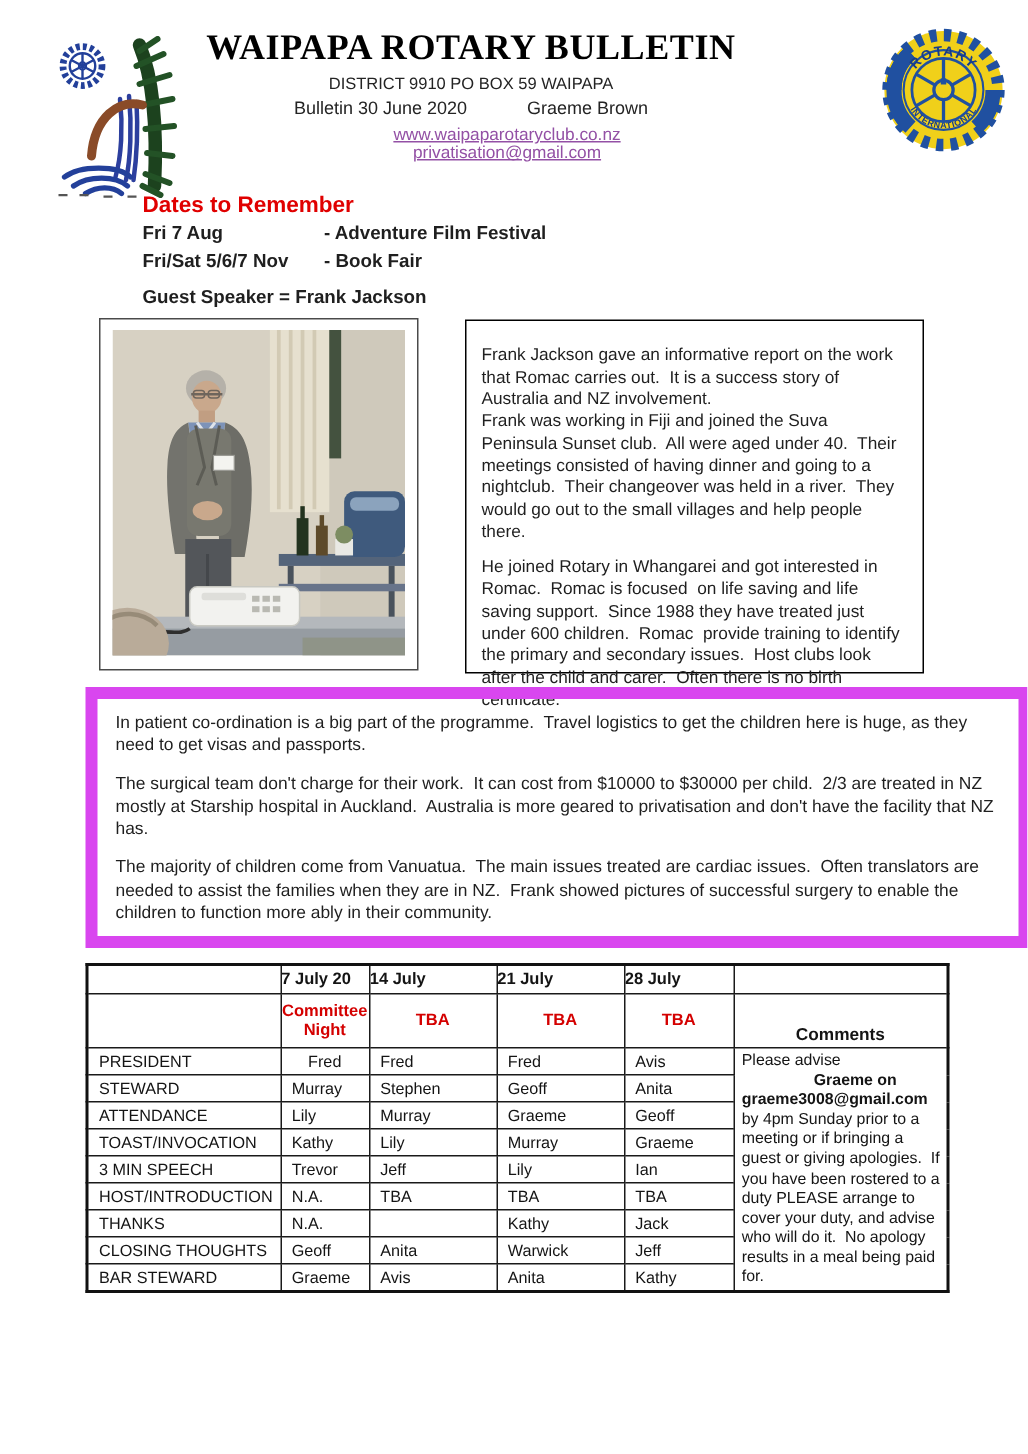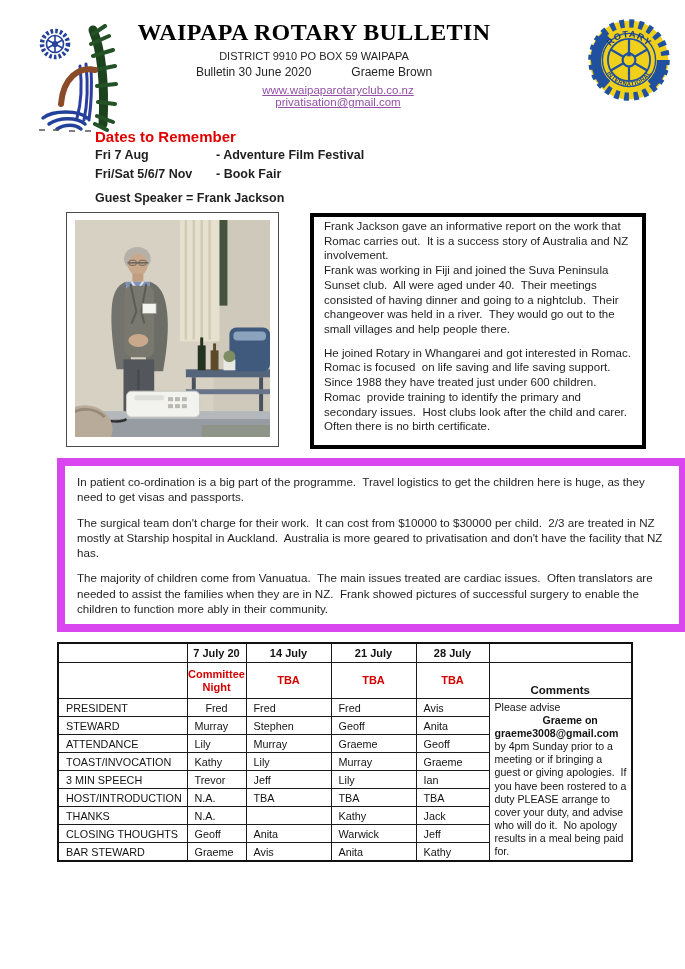--- a/index.html
+++ b/index.html
@@ -26,37 +26,37 @@
   .date-row{display:flex;font-weight:bold;font-size:12.5px;line-height:17px;margin-top:2px;}
   .date-row .d{width:121px;flex:0 0 121px;}
   .guest-caption{position:absolute;left:95px;top:191px;font-weight:bold;font-size:12.5px;}
 
   
   .photo-box{position:absolute;left:66px;top:212px;width:213px;height:235px;
              border:1px solid #4a4a4a;background:#fff;box-sizing:border-box;padding:7px 8px 9px 8px;}
   .photo-scene{width:100%;height:100%;display:block;}
 
   
-  .report-box{position:absolute;left:310px;top:213px;width:336px;height:236px;box-sizing:border-box;
-              border:4px solid #000000;padding:2px 10px;font-size:11.5px;line-height:1.28;}
+  .report-box{position:absolute;left:310px;top:213px;width:306px;height:236px;box-sizing:border-box;
+              border:1px solid #000000;padding:16px 10px;font-size:11.5px;line-height:1.28;}
   .report-box p{margin:0;white-space:pre-wrap;}
   .report-box p.gap{margin-top:9px;}
 
   .programme-box{position:absolute;left:57px;top:458px;width:630px;height:174px;box-sizing:border-box;
                  border:8px solid #d946ef;padding:8px 12px;font-size:11.6px;line-height:1.32;}
   .programme-box p{margin:0 0 10px 0;white-space:pre-wrap;}
 
   
   .roster{position:absolute;left:57px;top:642px;width:574px;border-collapse:collapse;
           table-layout:fixed;font-size:10.8px;color:#141414;}
   .roster td{border:1px solid #1a1a1a;padding:0 0 0 7px;vertical-align:middle;line-height:12px;
              overflow:hidden;white-space:nowrap;}
   .roster{border:2px solid #111;}
   .roster td.c{text-align:center;padding:0;}
-  .roster td.hd{font-weight:bold;text-align:center;padding:0;font-size:11px;margin-top:45px;}
+  .roster td.hd{font-weight:bold;padding:0;font-size:11px;margin-top:45px;}
   .roster td.sub{font-weight:bold;text-align:center;padding:0;color:#d40000;font-size:11px;
                  white-space:normal;line-height:13px;}
   .roster tr.r1 td{height:18px;}
   .roster tr.r2 td{height:33px;}
   .roster tr.dr td{height:15.8px;}
   .roster td.comments-cell{vertical-align:top;white-space:normal;padding:2px 4px 2px 5px;
                            font-size:10.6px;line-height:13.1px;}
   .roster td.comments-cell b{font-weight:bold;margin-left:48px;}
   .roster td.comments-hd{font-weight:bold;text-align:center;vertical-align:bottom;
                          padding:0 0 2px 0;font-size:11.5px;}

